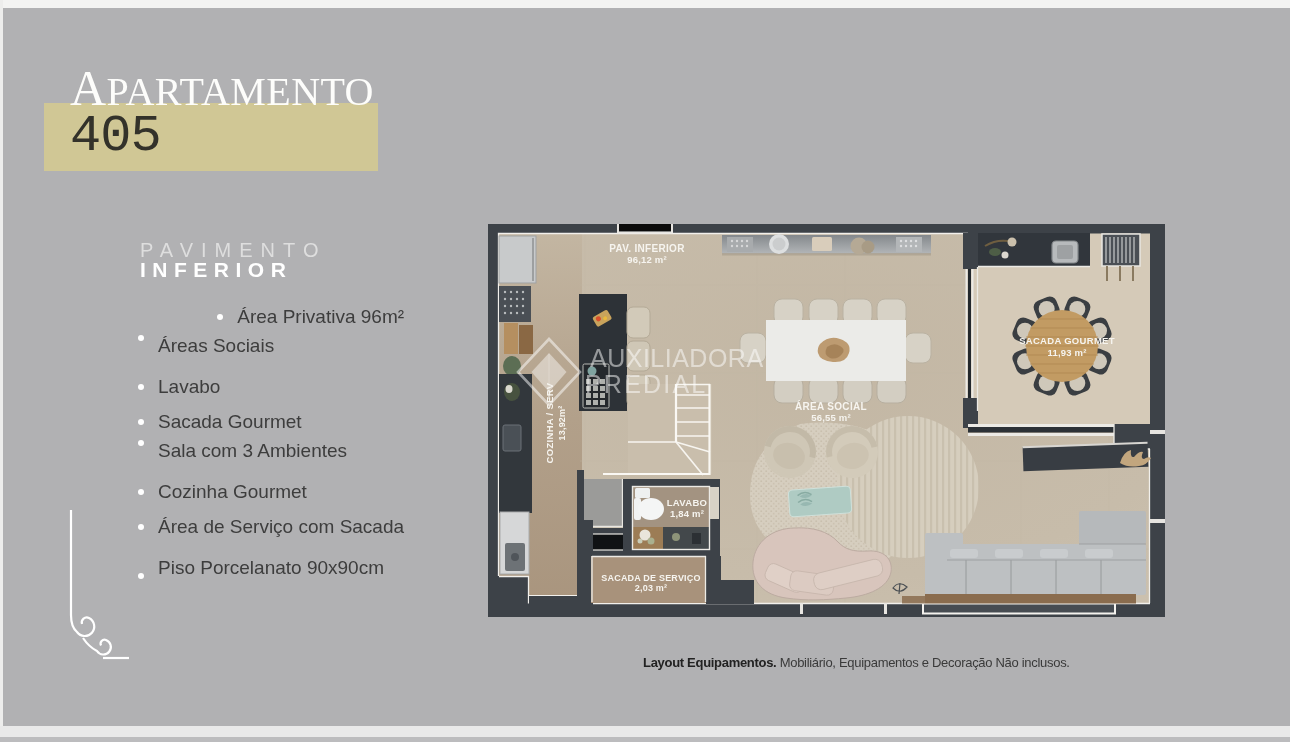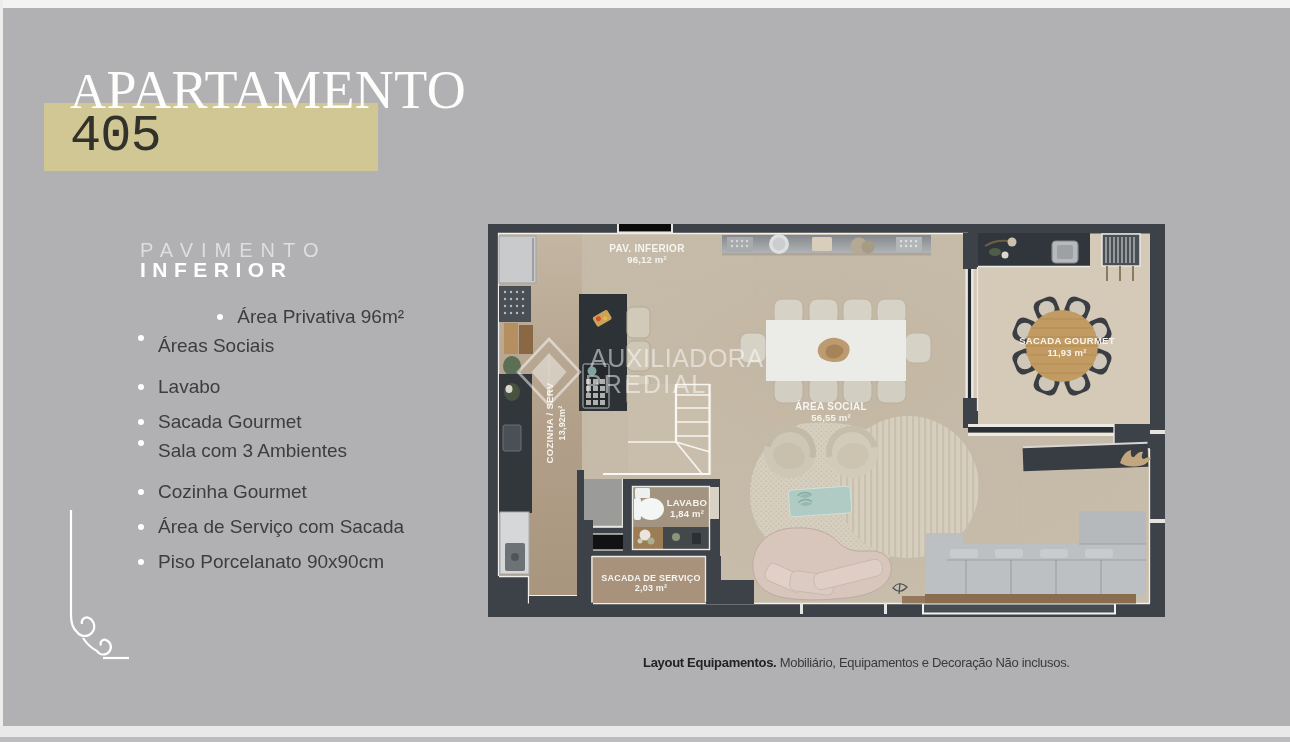--- a/index.html
+++ b/index.html
@@ -13,37 +13,37 @@
 <div class="abs" style="left:0;top:0;width:1290px;height:8px;background:#f3f3f2;"></div>
 
 <div class="abs" style="left:0;top:0;width:3px;height:742px;background:#ededec;"></div>
 
 <div class="abs" style="left:0;top:726px;width:1290px;height:11px;background:#e9e9e9;"></div>
 
 <div class="abs" style="left:0;top:737px;width:1290px;height:5px;background:#bcbcbe;"></div>
 
 <div class="abs" style="left:44px;top:103px;width:334px;height:68px;background:#d0c795;"></div>
 
-<div class="abs" style="left:70px;top:59px;color:#fdfdfb;font-family:'Liberation Serif',serif;font-size:50px;letter-spacing:0.4px;"><span style="font-size:50px;">A</span><span style="font-size:54px;">PARTAMENTO</span></div>
+<div class="abs" style="left:70px;top:59px;color:#fdfdfb;font-family:'Liberation Serif',serif;font-size:50px;letter-spacing:0.4px;"><span style="font-size:50px;">A</span><span style="font-size:40px;">PARTAMENTO</span></div>
 
 <div class="abs" style="left:70px;top:107px;color:#33322a;font-family:Liberation Mono, monospace;font-size:52px;letter-spacing:-1px;">405</div>
 
 <div class="abs" style="left:140px;top:231px;color:#dedede;font-size:20px;letter-spacing:8px;margin-top:8px;">PAVIMENTO</div>
 
 <div class="abs" style="left:140px;top:258px;color:#ffffff;font-size:21px;font-weight:bold;letter-spacing:6.5px;">INFERIOR</div>
 
 <div class="abs" style="left:138px;top:300px;color:#3d3d3d;font-size:19px;">
   <div style="height:34.9px;display:flex;align-items:center;justify-content:flex-end;"><span style="width:6px;height:6px;border-radius:3px;background:#fff;margin-right:14px;"></span>Área Privativa 96m²</div>
   <div style="height:34.9px;display:flex;align-items:flex-start;"><span style="width:6px;height:6px;border-radius:3px;background:#fff;margin-right:14px;"></span>Áreas Sociais</div>
   <div style="height:34.9px;display:flex;align-items:center;"><span style="width:6px;height:6px;border-radius:3px;background:#fff;margin-right:14px;"></span>Lavabo</div>
   <div style="height:34.9px;display:flex;align-items:center;"><span style="width:6px;height:6px;border-radius:3px;background:#fff;margin-right:14px;"></span>Sacada Gourmet</div>
   <div style="height:34.9px;display:flex;align-items:flex-start;"><span style="width:6px;height:6px;border-radius:3px;background:#fff;margin-right:14px;"></span>Sala com 3 Ambientes</div>
   <div style="height:34.9px;display:flex;align-items:center;"><span style="width:6px;height:6px;border-radius:3px;background:#fff;margin-right:14px;"></span>Cozinha Gourmet</div>
   <div style="height:34.9px;display:flex;align-items:center;"><span style="width:6px;height:6px;border-radius:3px;background:#fff;margin-right:14px;"></span>Área de Serviço com Sacada</div>
-  <div style="height:34.9px;display:flex;align-items:center;"><span style="width:6px;height:6px;border-radius:3px;background:#fff;margin-right:14px;"></span>Piso Porcelanato 90x90cm</div>
+  <div style="height:34.9px;display:flex;align-items:flex-end;"><span style="width:6px;height:6px;border-radius:3px;background:#fff;margin-right:14px;"></span>Piso Porcelanato 90x90cm</div>
 </div>
 
 <svg class="abs" style="left:55px;top:505px;" width="90" height="160" viewBox="0 0 90 160">
   <g fill="none" stroke="#ffffff" stroke-width="2.2">
     <path d="M16,5 L16,110"></path>
     <path d="M16,110 q0,12 6,17 a9.5,9.5 0 1 0 12,-14 a5,5 0 0 0 -7,6"></path>
     <path d="M28,133 q6,9 14,13 a7.5,7.5 0 1 0 9,-11 a4,4 0 0 0 -5,5.5"></path>
     <path d="M48,153 L74,153"></path>
   </g>
 </svg>

